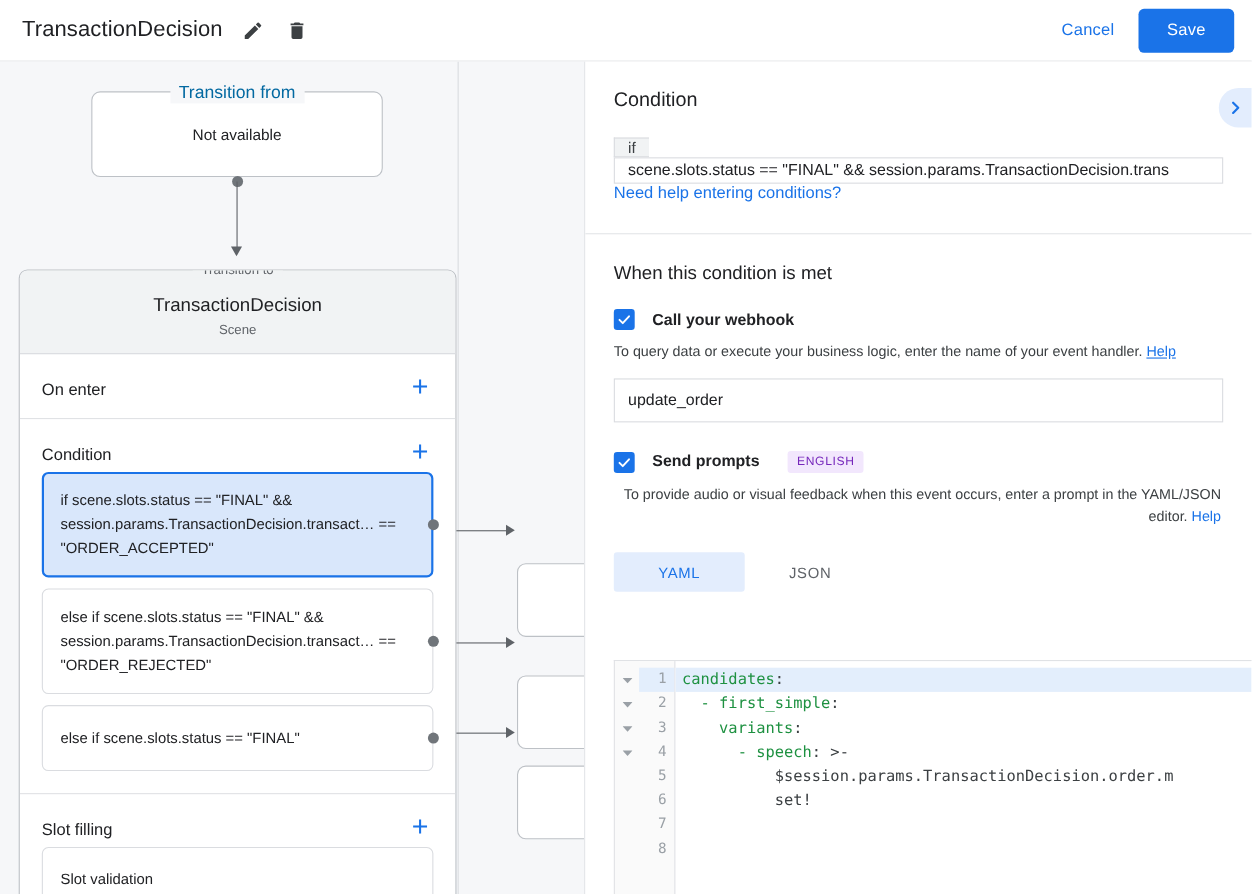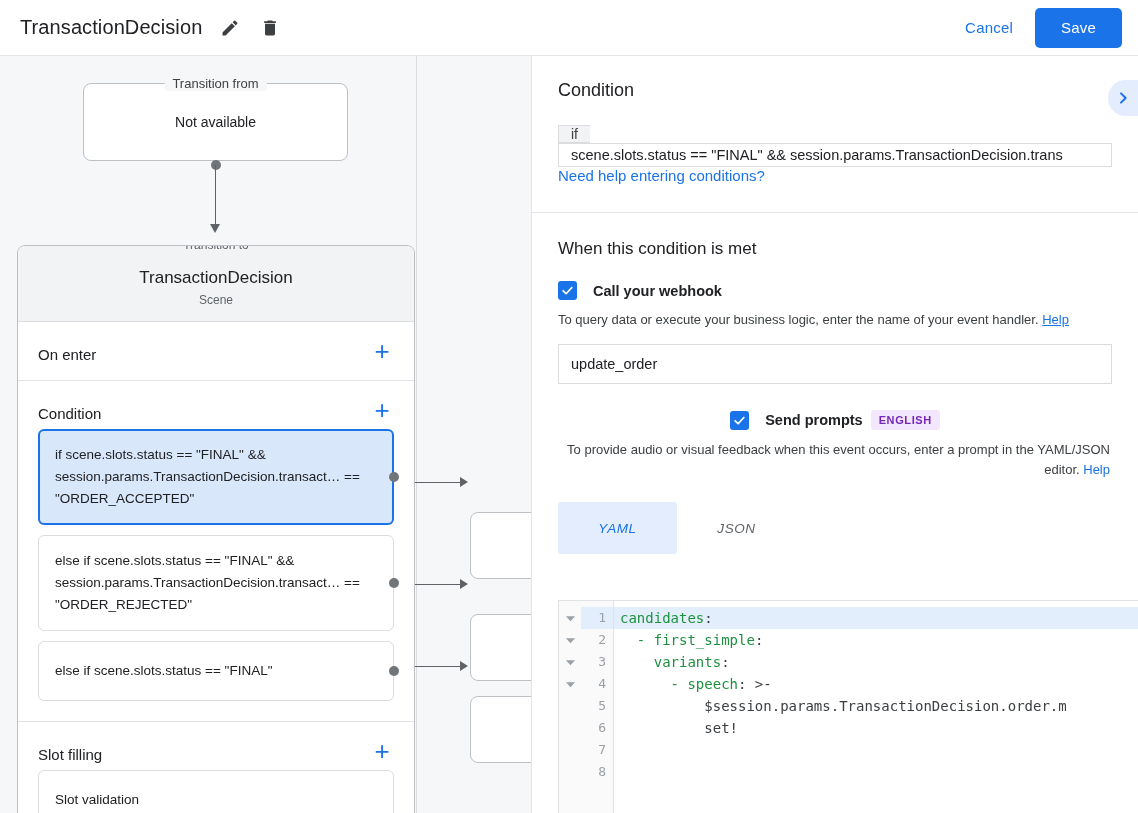--- a/index.html
+++ b/index.html
@@ -47,21 +47,21 @@
     background: #f6f7f9; overflow: hidden;
   }
   .canvas-inner { position: relative; width: 1000px; height: 757px; }
 
   .fieldset {
     position: absolute; box-sizing: border-box;
     border: 1px solid #bdc1c6; border-radius: 8px;
   }
   .fieldset > .legend {
     position: absolute; top: -8px; left: 50%; transform: translateX(-50%);
-    background: #f6f7f9; padding: 0 8px; font-size: 13px; color: #404040;
+    background: #f6f7f9; padding: 0 8px; font-size: 16px; color: #0369a1;
     white-space: nowrap;
   }
 
   
   .tfrom {
     left: 83px; top: 27px; width: 265px; height: 78px; background: #ffffff;
   }
   .tfrom .legend { background: #f6f7f9; }
   .tfrom-body {
     display: flex; align-items: center; justify-content: center;
@@ -165,35 +165,35 @@
   .check-row { display: flex; align-items: center; margin-top: 22px; }
   .checkbox {
     width: 19px; height: 19px; border-radius: 3px; background: #1a73e8;
     display: flex; align-items: center; justify-content: center; flex: none;
     cursor: pointer;
   }
   .check-label {
     margin-left: 16px; font-size: 14.5px; font-weight: bold; color: #202124;
   }
   .badge {
-    margin-left: 8px; background: #f2e7fd; color: #7627bb; font-size: 11px;
-    letter-spacing: .6px; padding: 4px 8px; border-radius: 3px; font-weight: 700;
+    margin-left: 26px; background: #f2e7fd; color: #7627bb; font-size: 11px;
+    letter-spacing: .6px; padding: 4px 8px; border-radius: 3px; font-weight: 400;
   }
   .desc { margin-top: 10px; font-size: 13px; color: #3c4043; line-height: 20px; }
   .text-input {
     margin-top: 14px; width: 100%; height: 40px; box-sizing: border-box;
     border: 1px solid #dadce0; background: #fff; font-size: 14.5px;
     color: #202124; padding: 0 12px; font-family: inherit; outline: none;
   }
 
   .tabs { display: flex; margin-top: 22px; }
   .tab {
-    width: 119px; height: 52px; display: flex; align-items: center;
+    width: 119px; height: 36px; display: flex; align-items: center;
     justify-content: center; font-size: 13.5px; font-weight: 500;
-    letter-spacing: .6px; color: #5f6368; cursor: pointer; font-style: italic;
+    letter-spacing: .6px; color: #5f6368; cursor: pointer;
   }
   .tab.active { background: #e3edfd; color: #1a73e8; border-radius: 3px; }
 
   .editor {
     position: absolute; left: 26px; top: 544px; right: 0; bottom: 0;
     border: 1px solid #e0e2e5; border-right: none; border-bottom: none;
     background: #fff; display: flex; box-sizing: border-box; overflow: hidden;
   }
   .fold-col {
     width: 22px; background: #fafafa; padding-top: 6px; box-sizing: border-box;
@@ -363,21 +363,21 @@
       </div>
 
       <div class="desc">
         <span>To query data or execute your business logic, enter the name of your event handler.</span>
         <span class="link-u">Help</span>
       </div>
 
       <input class="text-input" type="text" value="update_order" style="">
 
       
-      <div class="check-row" style="margin-top:26px;justify-content:center;">
+      <div class="check-row" style="margin-top:26px;">
         <div class="checkbox">
           <svg width="13" height="13" viewBox="0 0 24 24" fill="none" stroke="#ffffff" stroke-width="3.2" stroke-linecap="round" stroke-linejoin="round">
             <polyline points="4 12.5 9.5 18 20 6.5"></polyline>
           </svg>
         </div>
         <div class="check-label">Send prompts</div>
         <div class="badge">ENGLISH</div>
       </div>
 
       <div class="desc" style="max-width:552px;text-align:right;">

